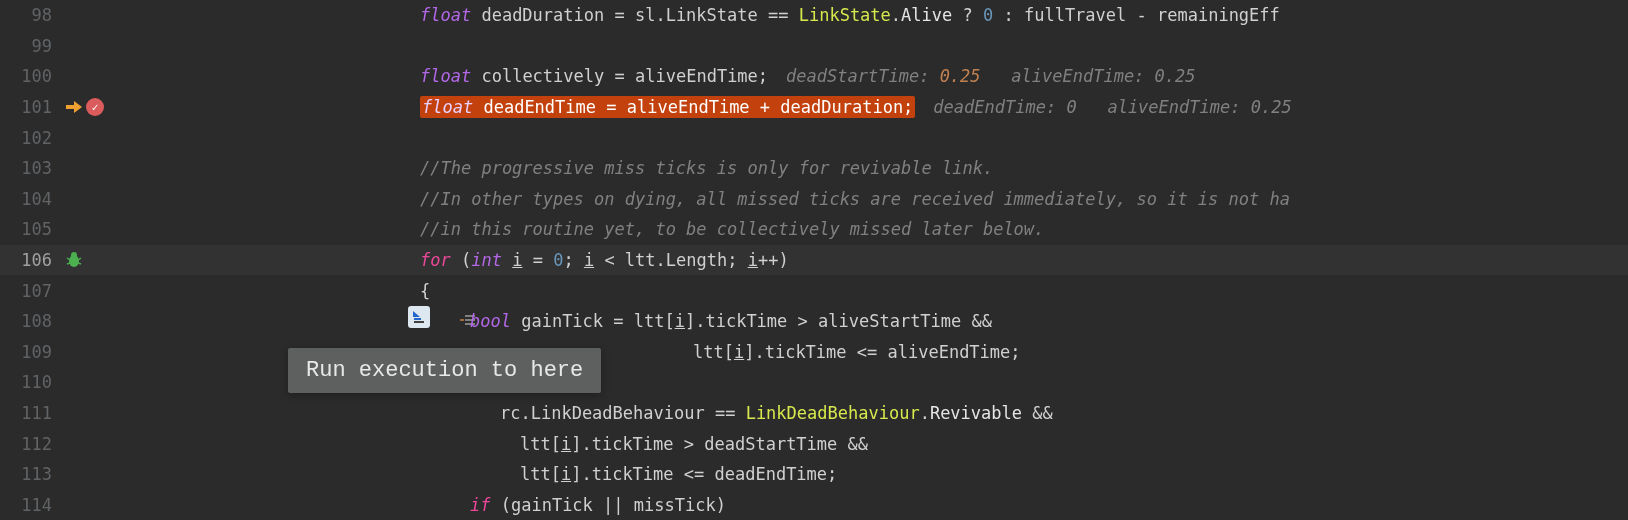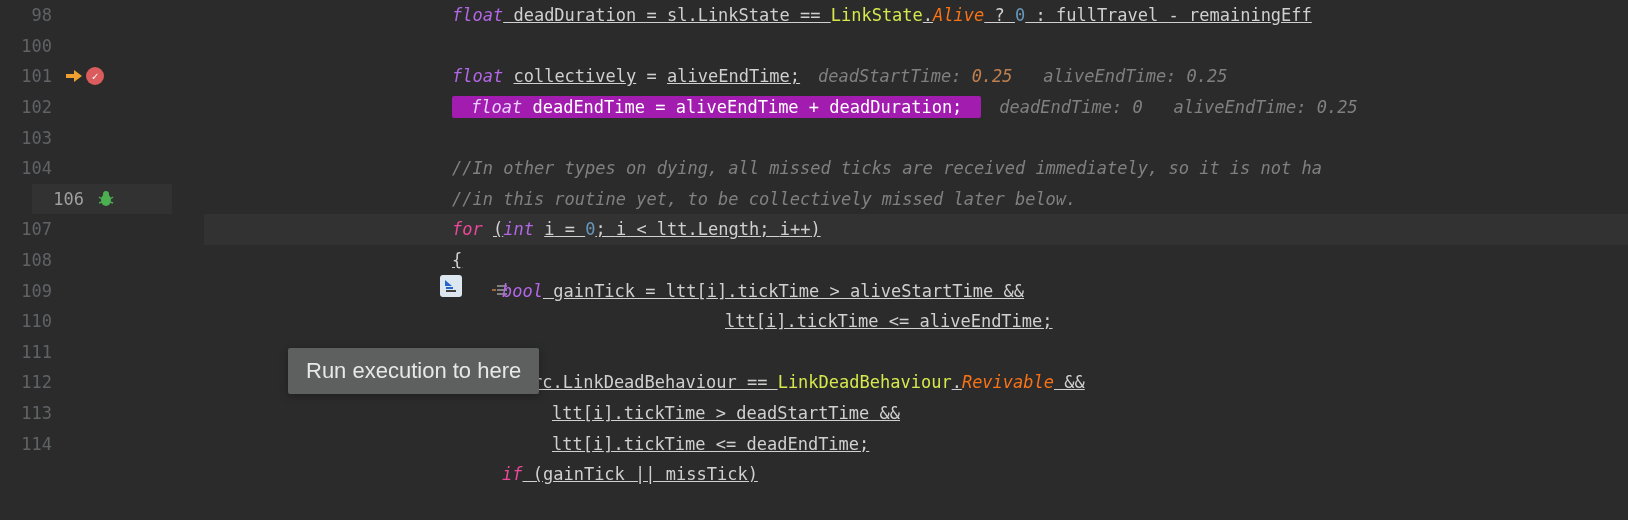--- a/index.html
+++ b/index.html
@@ -48,35 +48,34 @@
   }
   .code-line {
     height: 30.6px;
     display: flex;
     align-items: center;
     white-space: pre;
     padding-left: 0;
   }
   .current-line {
     background: #323232;
-    margin-left: 32px;
   }
   .highlighted-execution {
-    background: #a21caf;
+    background: #c2410c;
     border-radius: 2px;
-    padding: 1px 19px;
+    padding: 1px 2px;
   }
   .kw-type { color: #b267e6; font-style: italic; }
   .kw-flow { color: #ec4899; font-style: italic; }
-  .identifier { color: #d0d0d0; text-decoration: underline; }
+  .identifier { color: #d0d0d0; }
   .operator { color: #d0d0d0; }
   .number { color: #6897bb; }
   .comment { color: #808080; font-style: italic; }
   .class-name { color: #d6e84c; }
-  .enum-val { color: #f97316; font-style: italic; }
+  .enum-val { color: #e5e5e5; }
   .inline-hint {
     color: #808080;
     font-style: italic;
     margin-left: 18px;
   }
   .inline-hint-val { color: #c08050; font-style: italic; }
   .arrow-icon {
     width: 20px;
     height: 16px;
     display: inline-block;
@@ -112,21 +111,21 @@
     position: absolute;
     left: 268px;
     top: 0px;
     cursor: pointer;
   }
   .tooltip {
     position: absolute;
     background: #5e6060;
     color: #e8e8e8;
     padding: 10px 18px;
-    font-family: Liberation Sans, sans-serif;
+    font-family: Liberation Mono, monospace;
     font-size: 22px;
     border-radius: 2px;
     left: 288px;
     top: 348px;
     z-index: 100;
     box-shadow: 0 2px 8px rgba(0,0,0,0.3);
   }
   .small-lines-icon {
     display: inline-block;
     position: absolute;
@@ -143,20 +142,24 @@
   }
 </style>
 </head>
 <body>
 
 <div class="editor">
   <div class="gutter">
 
     <div class="line-row">
       <div class="line-number">98</div>
+      <div class="gutter-icons"></div>
+    </div>
+    <div class="line-row">
+      <div class="line-number">99</div>
       <div class="gutter-icons"></div>
     </div>
     <div class="line-row">
       <div class="line-number">100</div>
       <div class="gutter-icons"></div>
     </div>
     <div class="line-row">
       <div class="line-number">101</div>
       <div class="gutter-icons">
         <span class="arrow-icon">
@@ -172,20 +175,24 @@
     <div class="line-row">
       <div class="line-number">102</div>
       <div class="gutter-icons"></div>
     </div>
     <div class="line-row">
       <div class="line-number">103</div>
       <div class="gutter-icons"></div>
     </div>
     <div class="line-row">
       <div class="line-number">104</div>
+      <div class="gutter-icons"></div>
+    </div>
+    <div class="line-row">
+      <div class="line-number">105</div>
       <div class="gutter-icons"></div>
     </div>
     <div class="line-row current-line">
       <div class="line-number" style="color:#a0a0a0">106</div>
       <div class="gutter-icons">
         <span class="bug-icon">
           <svg viewBox="0 0 20 20">
             <ellipse cx="10" cy="11" rx="5" ry="6" fill="#4caf50"></ellipse>
             <circle cx="10" cy="5" r="3" fill="#4caf50"></circle>
             <line x1="3" y1="8" x2="6" y2="10" stroke="#4caf50" stroke-width="1.5"></line>
@@ -241,20 +248,23 @@
     <div class="code-line">
       <span class="code-content"><span class="kw-type">float</span> <span class="identifier">collectively</span> <span class="operator">=</span> <span class="identifier">aliveEndTime;</span><span class="inline-hint"><span>deadStartTime:</span> <span class="inline-hint-val">0.25</span>   <span>aliveEndTime:</span> <span>0.25</span></span></span>
     </div>
 
     <div class="code-line">
       <span class="code-content"><span class="highlighted-execution"><span class="kw-type" style="color:#e8d0ff">float</span> <span style="color:#fff">deadEndTime</span> <span style="color:#fff">=</span> <span style="color:#fff">aliveEndTime + deadDuration;</span></span><span class="inline-hint"><span>deadEndTime:</span> <span>0</span>   <span>aliveEndTime:</span> <span>0.25</span></span></span>
     </div>
 
     <div class="code-line"></div>
 
+    <div class="code-line">
+      <span class="code-content"><span class="comment">//The progressive miss ticks is only for revivable link.</span></span>
+    </div>
     <div class="code-line">
       <span class="code-content"><span class="comment">//In other types on dying, all missed ticks are received immediately, so it is not ha</span></span>
     </div>
     <div class="code-line">
       <span class="code-content"><span class="comment">//in this routine yet, to be collectively missed later below.</span></span>
     </div>
 
     <div class="code-line current-line">
       <span class="code-content"><span class="kw-flow">for</span> <span class="identifier">(</span><span class="kw-type">int</span> <span class="identifier underline">i</span><span class="identifier"> = </span><span class="number">0</span><span class="identifier">; </span><span class="identifier underline">i</span><span class="identifier"> &lt; ltt.Length; </span><span class="identifier underline">i</span><span class="identifier">++</span><span class="identifier">)</span></span>
     </div>

